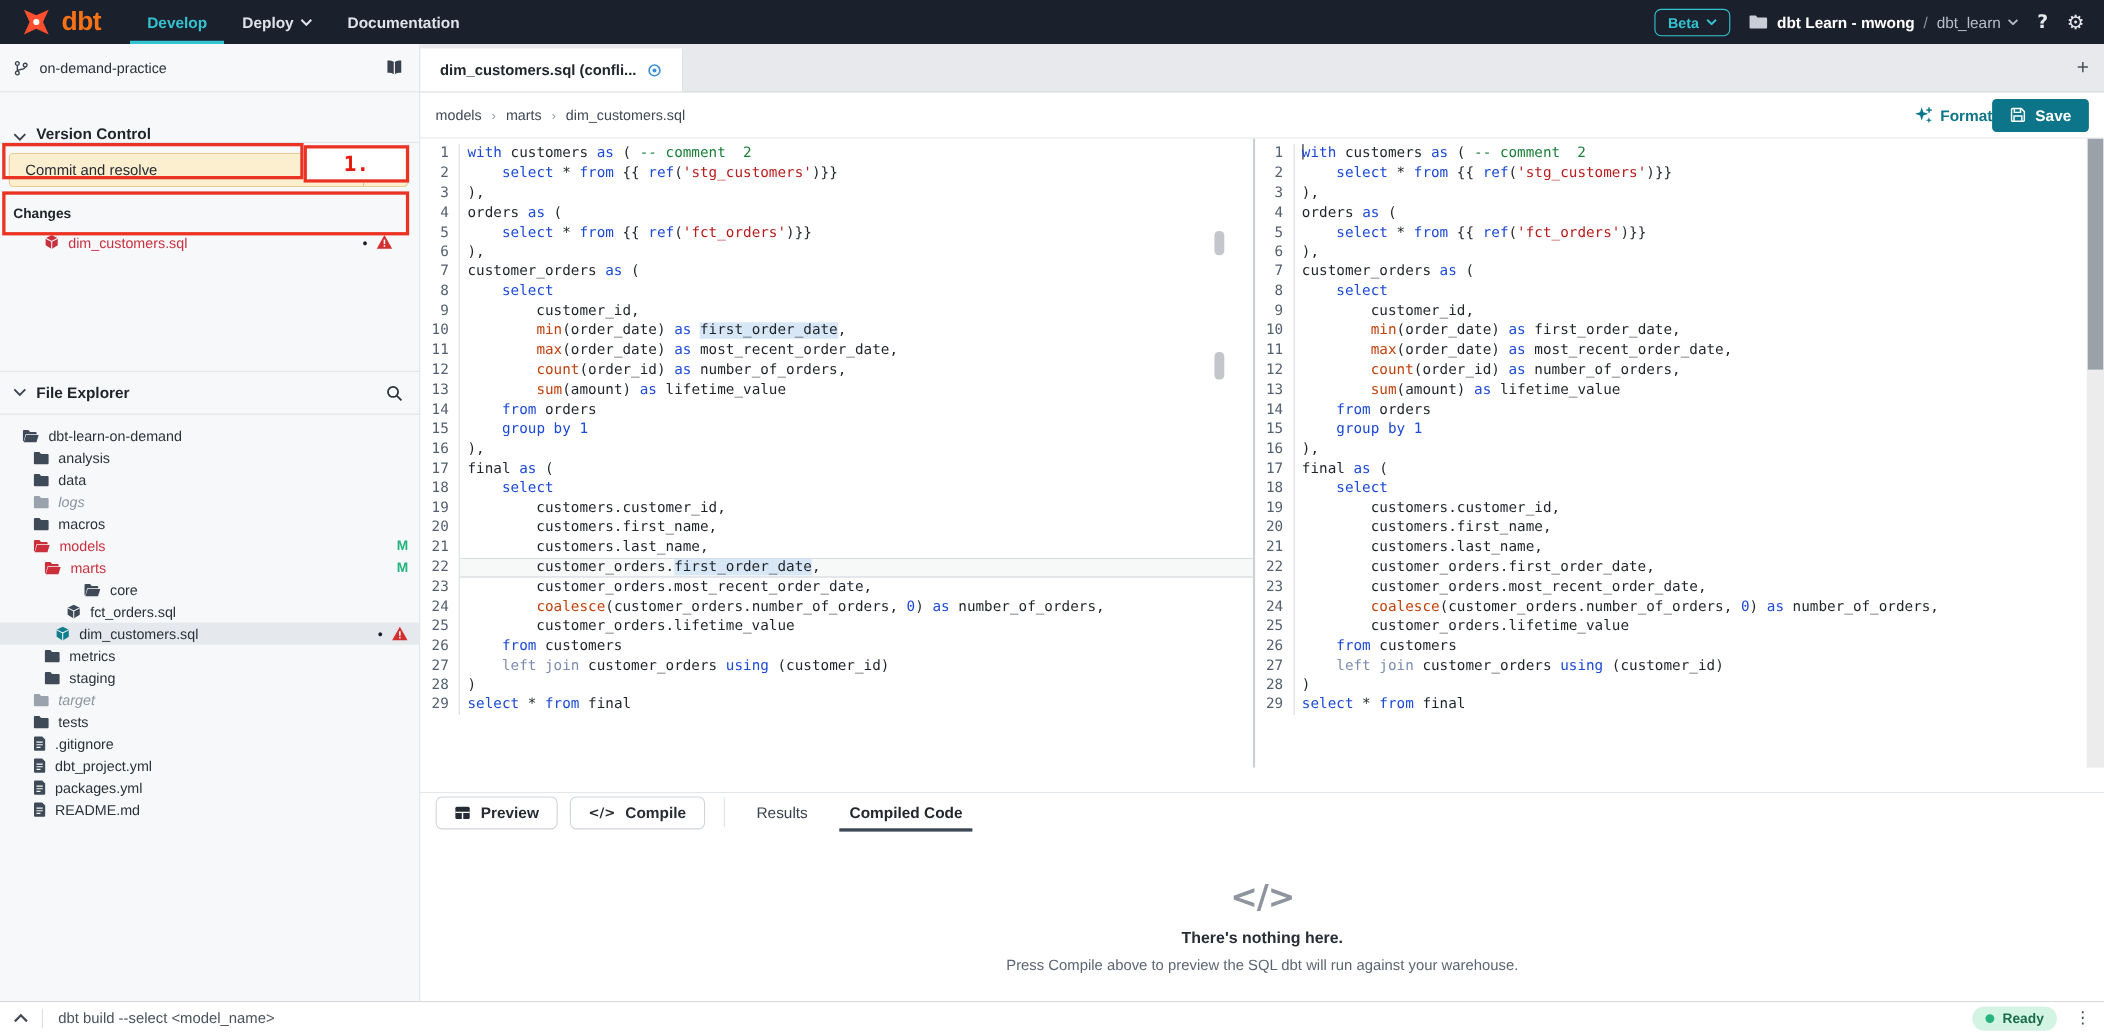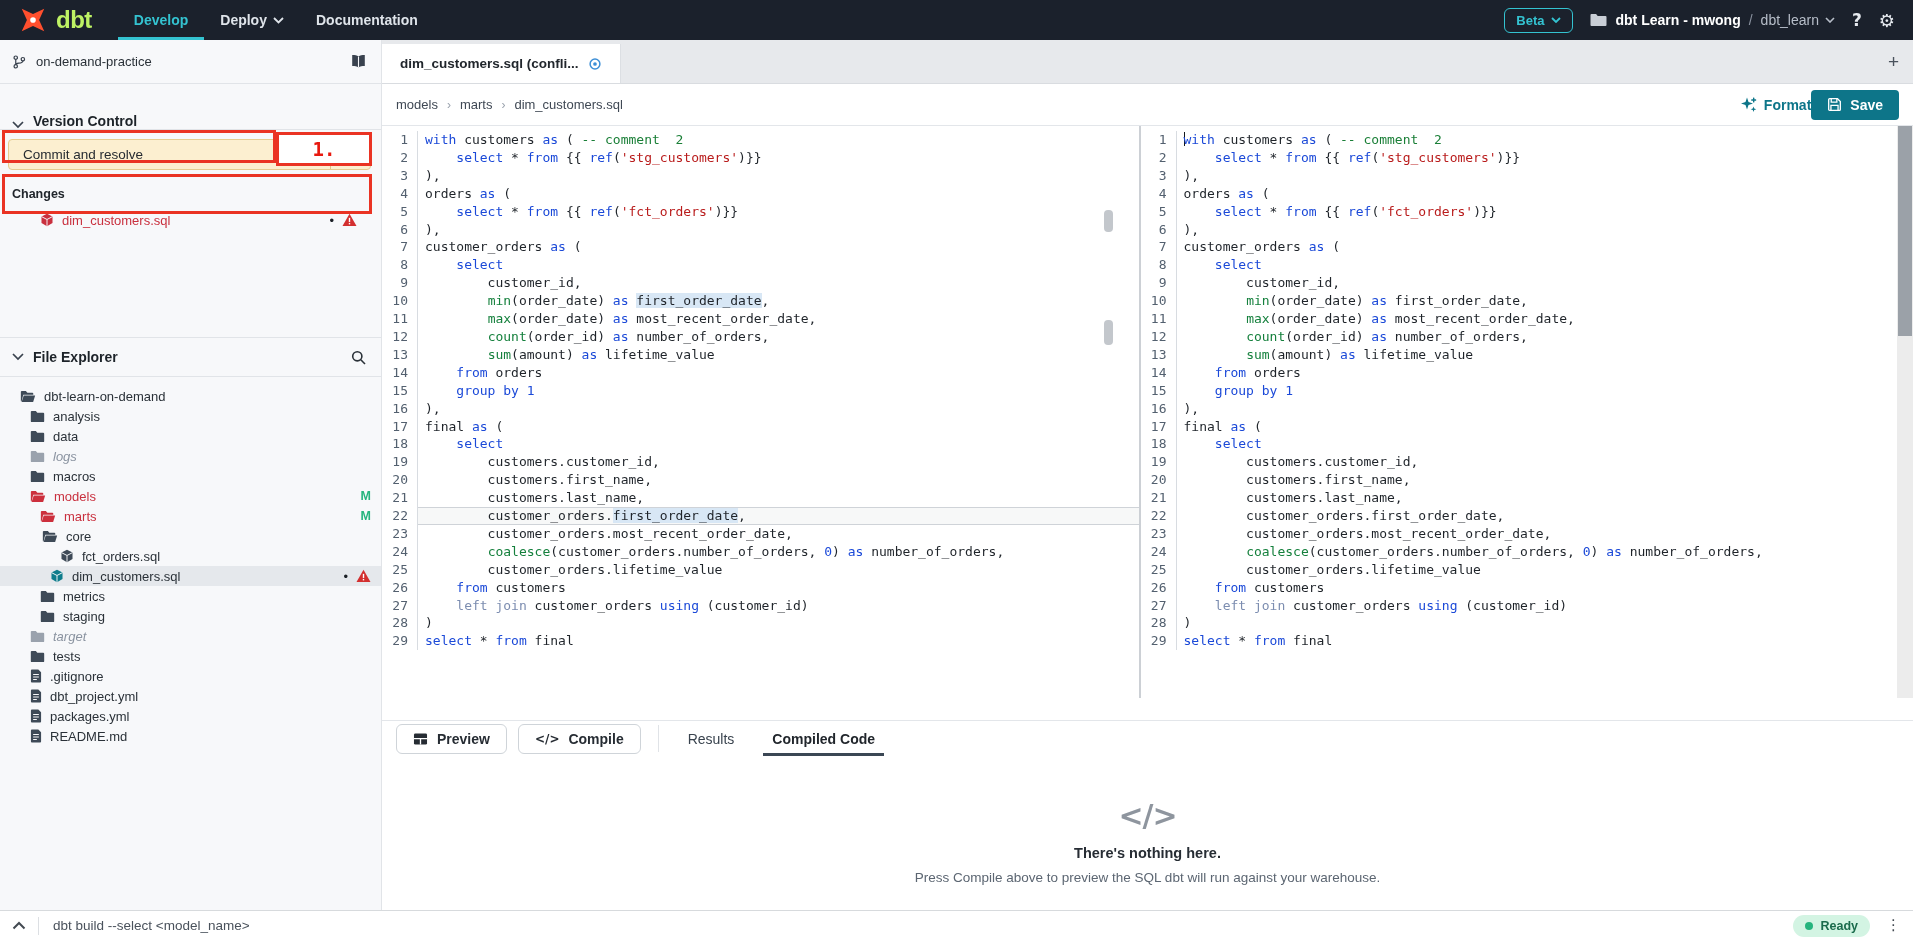--- a/index.html
+++ b/index.html
@@ -2,21 +2,21 @@
 <html style="--nav-bg: #1b212c; --teal-bright: #34c3d1; --teal-dark: #0d7589; --red-annot: #ea3323; --file-red: #c9303e; --green-badge: #26b47e;"><head>
 <meta charset="utf-8">
 <style>
   * { margin:0; padding:0; box-sizing:border-box; }
   html,body { width:1913px; height:940px; overflow:hidden; font-family:"Liberation Sans",sans-serif; background:#fff; }
   body { display:flex; flex-direction:column; position:relative; }
 
   
   .topnav { height:40px; background:var(--nav-bg); display:flex; align-items:stretch; color:#e8ebef; flex:none; }
   .brand { display:flex; align-items:center; gap:8px; padding:0 26px 0 18px; }
-  .brand-text { font-size:24px; font-weight:bold; color:#bef264; letter-spacing:-.5px; }
+  .brand-text { font-size:24px; font-weight:bold; color:#f97316; letter-spacing:-.5px; }
   .nav-tabs { display:flex; align-items:stretch; }
   .nav-tab { display:flex; align-items:center; gap:6px; padding:0 16px; font-size:14px; font-weight:600; color:#dfe4ea; cursor:pointer; }
   .nav-tab.active { color:var(--teal-bright); box-shadow:inset 0 -3px 0 var(--teal-bright); }
   .nav-right { margin-left:auto; display:flex; align-items:center; gap:17px; padding-right:18px; }
   .beta-btn { border:1.5px solid var(--teal-bright); color:var(--teal-bright); border-radius:6px; font-size:13px; font-weight:bold; padding:4px 11px; display:flex; align-items:center; gap:7px; }
   .acct { display:flex; align-items:center; gap:8px; font-size:14px; }
   .acct-name { font-weight:bold; color:#fff; }
   .acct-sep { color:#8b93a0; }
   .acct-proj { color:#b7bec9; display:flex; align-items:center; gap:6px; }
   .nav-icon { font-size:17px; font-weight:bold; color:#e6eaef; font-family:"DejaVu Sans",sans-serif; }
@@ -68,21 +68,21 @@
 
   
   .editor-split { height:572px; display:flex; position:relative; flex:none; overflow:hidden; }
   .pane { flex:1; min-width:0; position:relative; padding-top:5px; overflow:hidden; }
   .pane-divider { width:2px; background:#ccd0d5; flex:none; }
   .code { font-family:"DejaVu Sans Mono",monospace; font-size:13px; line-height:17.9px; }
   .cl { display:flex; white-space:pre; }
   .ln { width:36px; flex:none; text-align:right; padding-right:9px; color:#53606f; border-right:1px solid #d8dce1; user-select:none; }
   .ct { padding-left:7px; flex:1; color:#1f242a; }
   .cl.active .ct { background:#f7f8f8; box-shadow:inset 0 1px 0 #cfd3d8, inset 0 -1px 0 #cfd3d8; }
-  .tk-kw { color:#1b49d8; } .tk-kw2 { color:#7c8db0; } .tk-fn { color:#15803d; }
+  .tk-kw { color:#1b49d8; } .tk-kw2 { color:#7c8db0; } .tk-fn { color:#c2410c; }
   .tk-str { color:#b91c1c; } .tk-com { color:#1a7f37; } .tk-num { color:#1b49d8; } .tk-pl { color:#1f242a; }
   .hl-bg { background:#d8e7f5; }
   .cursor { display:inline-block; width:1.5px; height:14px; background:#14181c; vertical-align:-2px; margin-right:-1.5px; }
   .inner-sb { position:absolute; right:26px; top:0; width:9px; }
   .inner-sb .t1 { position:absolute; top:84px; height:22px; width:9px; background:#c3c7cc; border-radius:4px; }
   .inner-sb .t2 { position:absolute; top:194px; height:25px; width:9px; background:#c3c7cc; border-radius:4px; }
   .outer-sb { position:absolute; right:0; top:0; bottom:0; width:16px; background:#ececec; }
   .outer-sb .thumb { position:absolute; top:0; left:1px; width:14px; height:210px; background:#9ba1a8; }
 
   
@@ -285,21 +285,21 @@
           <div class="tree-row red" style="padding-left: 40px;">
             <span class="icn">
               <svg width="16" height="13" viewBox="0 0 17 14">
                 <path d="M.8 2a1 1 0 0 1 1-1h4.4l1.6 2h5.4a1 1 0 0 1 1 1v1.2H3.4L1.6 12H.8z" fill="#cc2f3c"></path>
                 <path d="M3.9 5.8h12.3L14 13H1.6z" fill="#cc2f3c"></path>
               </svg>
             </span>
             <span class="lbl">marts</span>
             <span class="m-badge">M</span>
           </div>
-          <div class="tree-row" style="padding-left: 42px;">
+          <div class="tree-row" style="padding-left: 76px;">
             <span class="icn">
               <svg width="16" height="13" viewBox="0 0 17 14">
                 <path d="M.8 2a1 1 0 0 1 1-1h4.4l1.6 2h5.4a1 1 0 0 1 1 1v1.2H3.4L1.6 12H.8z" fill="#3e4a57"></path>
                 <path d="M3.9 5.8h12.3L14 13H1.6z" fill="#3e4a57"></path>
               </svg>
             </span>
             <span class="lbl">core</span>
           </div>
           <div class="tree-row" style="padding-left: 60px;">
             <span class="icn">

